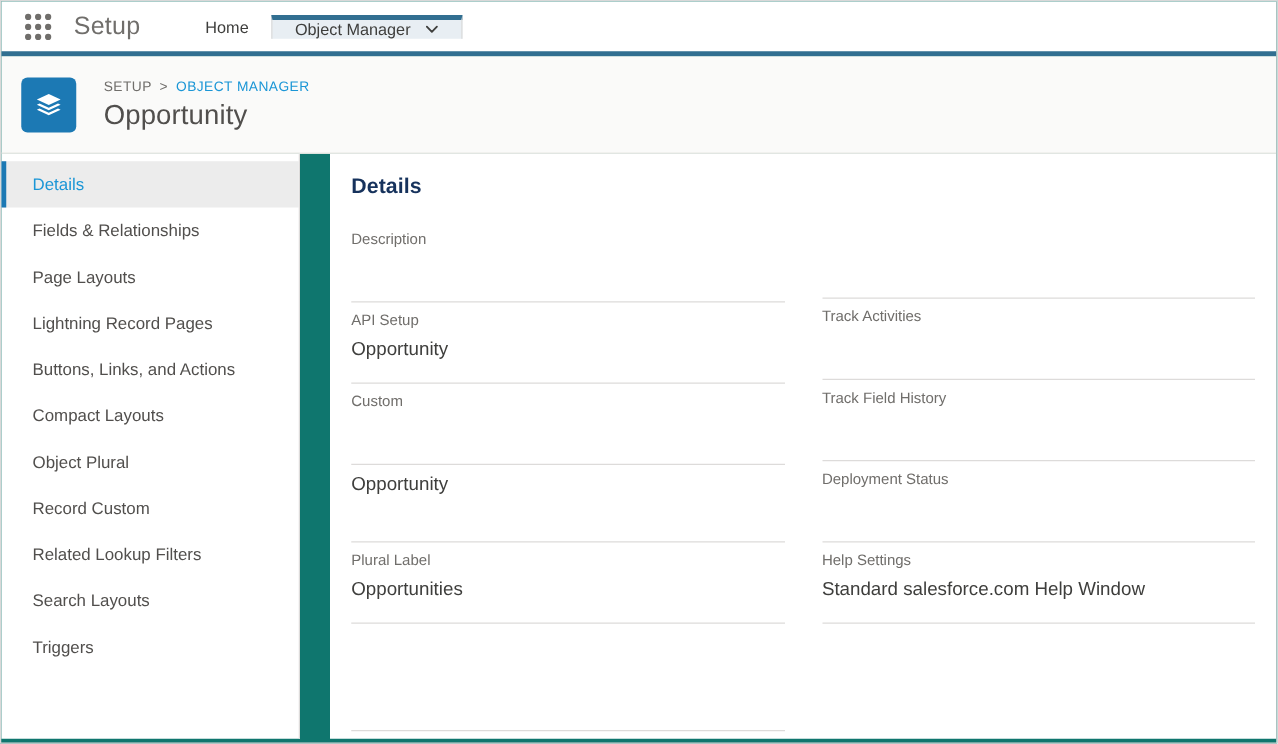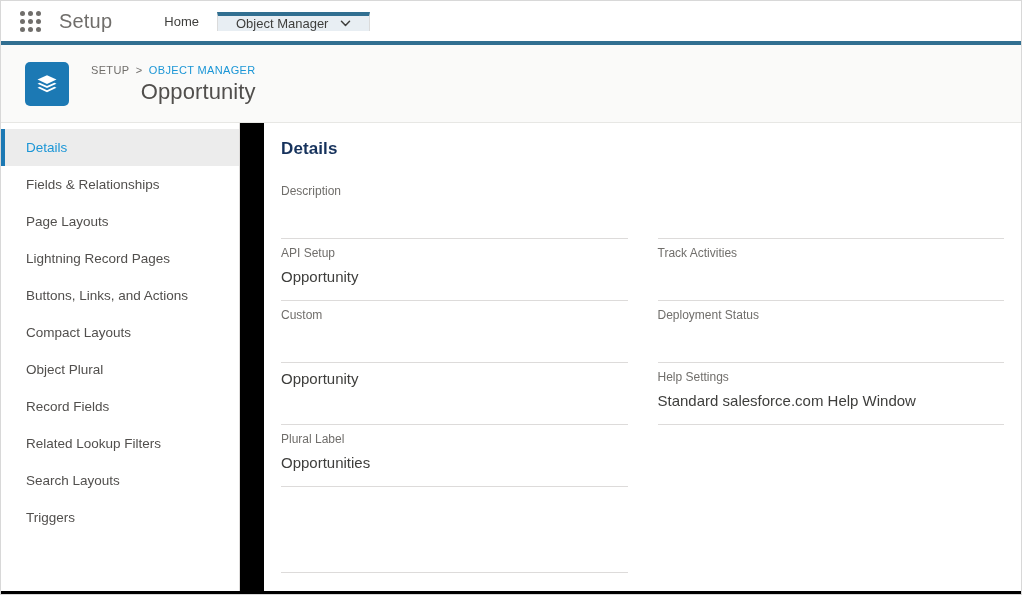--- a/index.html
+++ b/index.html
@@ -6,21 +6,21 @@
   html, body {
     margin: 0; padding: 0;
     width: 1022px; height: 595px;
     background: #ffffff;
     font-family: "Liberation Sans", sans-serif;
     -webkit-font-smoothing: antialiased;
   }
   #app {
     position: relative;
     width: 1022px; height: 595px;
-    background: #000000;
+    background: #0f766e;
     overflow: hidden;
     border: 1px solid #d8d8d8;
   }
 
   
   .global-nav {
     position: relative;
     height: 44px;
     background: #ffffff;
     display: flex;
@@ -81,22 +81,21 @@
   .nav-tab .chev svg { display: block; }
 
   
   .page-header {
     position: relative;
     height: 78px;
     background: #fafaf9;
     border-bottom: 1px solid #e7e7e4;
     display: flex;
     align-items: center;
-    padding-left: 24px;
-    text-align: right;
+    padding-left: 16px;
   }
   .obj-icon {
     width: 44px; height: 44px;
     border-radius: 5px;
     background: #1c79b4;
     display: flex;
     align-items: center;
     justify-content: center;
     flex: none;
   }
@@ -173,21 +172,21 @@
     letter-spacing: .1px;
   }
   .cols {
     display: flex;
     padding: 0 17px 0 17px;
     gap: 30px;
   }
   .col { flex: 1 1 0; min-width: 0; }
   .field {
     border-bottom: 1px solid #dddbda;
-    padding: 6px 0 7px 0;
+    padding: 6px 0 16px 0;
     min-height: 62px;
   }
   .field.spacer-tall { min-height: 86px; }
   .field-label {
     font-size: 12px;
     color: #706e6b;
     line-height: 16px;
     margin-bottom: 6px;
   }
   .field-value {
@@ -270,21 +269,21 @@
       <div class="side-item">
         <span>Buttons, Links, and Actions</span>
       </div>
       <div class="side-item">
         <span>Compact Layouts</span>
       </div>
       <div class="side-item">
         <span>Object Plural</span>
       </div>
       <div class="side-item">
-        <span>Record Fields</span>
+        <span>Record Custom</span>
       </div>
       <div class="side-item">
         <span>Related Lookup Filters</span>
       </div>
       <div class="side-item">
         <span>Search Layouts</span>
       </div>
       <div class="side-item">
         <span>Triggers</span>
       </div>
@@ -323,20 +322,24 @@
 
         <div class="col">
           <div class="field">
             <div class="field-value"></div>
           </div>
           <div class="field">
             <div class="field-label">Track Activities</div>
             <div class="field-value"></div>
           </div>
           <div class="field">
+            <div class="field-label">Track Field History</div>
+            <div class="field-value"></div>
+          </div>
+          <div class="field">
             <div class="field-label">Deployment Status</div>
             <div class="field-value"></div>
           </div>
           <div class="field">
             <div class="field-label">Help Settings</div>
             <div class="field-value">Standard salesforce.com Help Window</div>
           </div>
         </div>
 
       </div>

